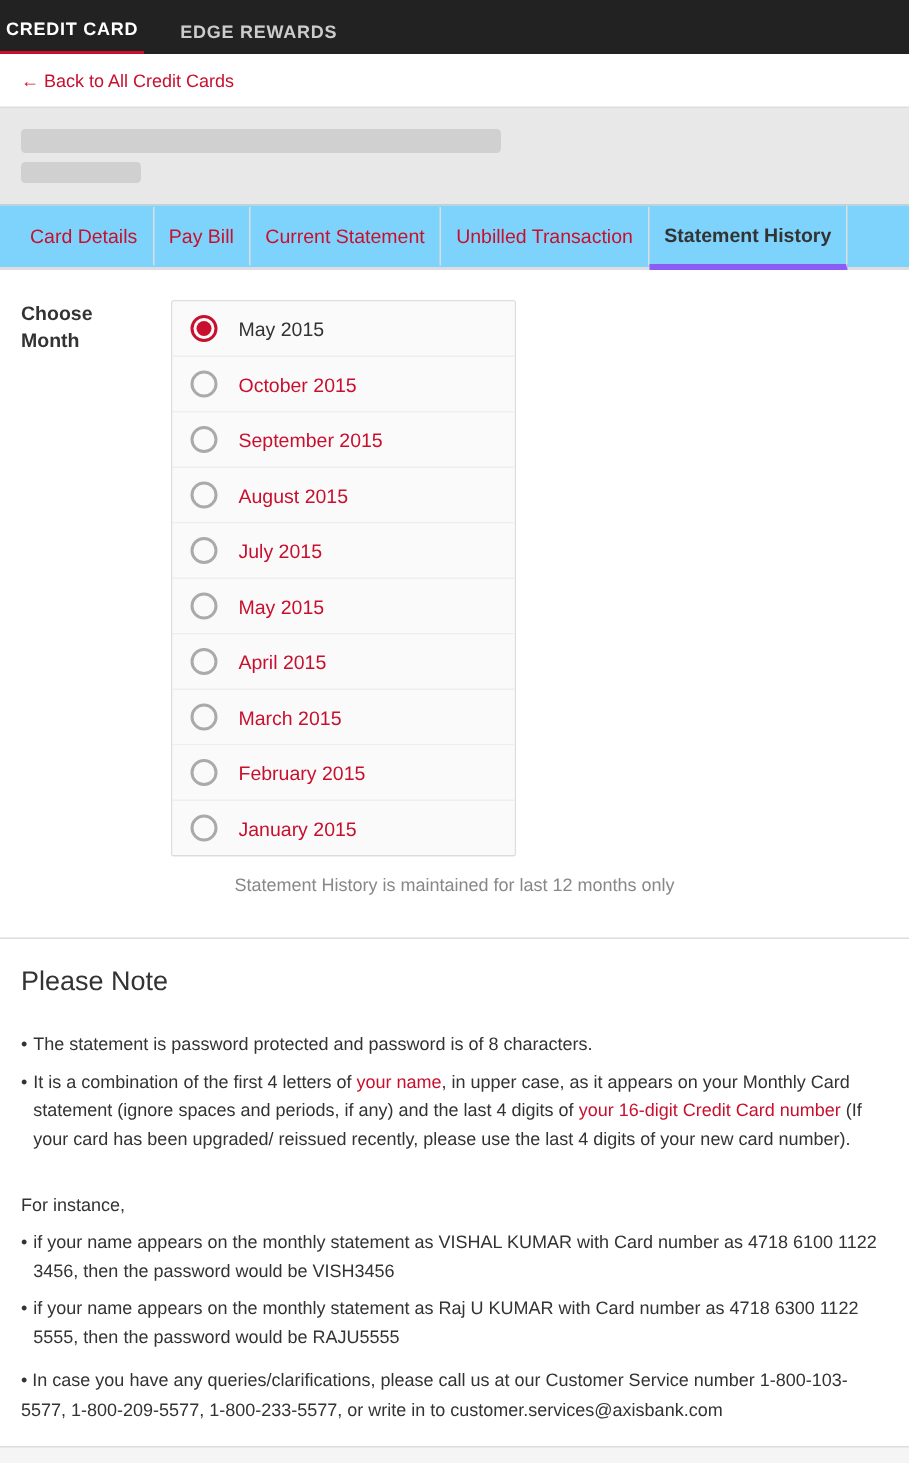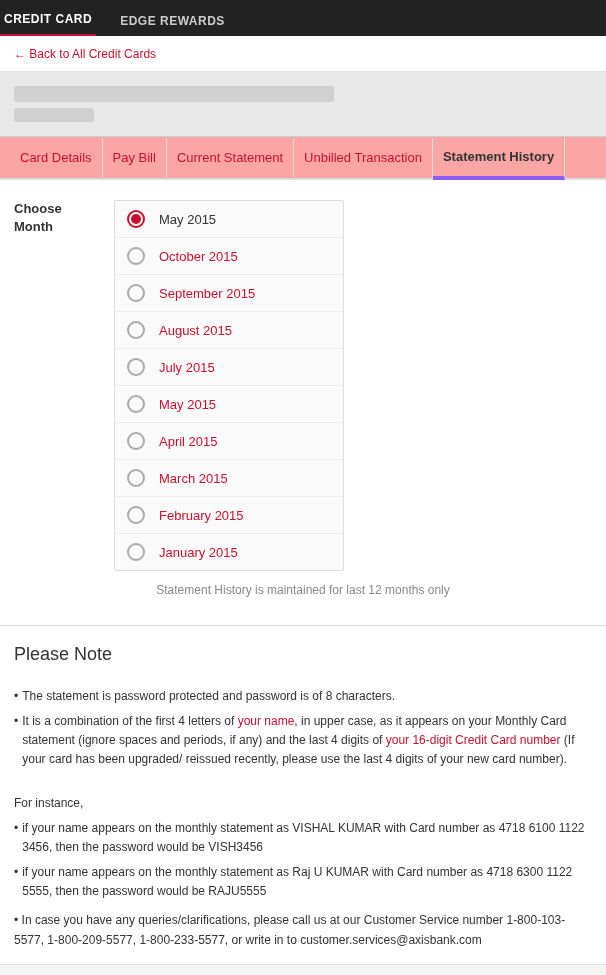--- a/index.html
+++ b/index.html
@@ -58,21 +58,21 @@
     }
     .card-info-blurred-small {
       background: #d0d0d0;
       height: 14px;
       width: 80px;
       border-radius: 3px;
     }
 
     
     .tabs-bar {
-      background: #fca5a5;
+      background: #7dd3fc;
       display: flex;
       align-items: center;
       border-bottom: 2px solid #ddd;
       padding: 0 10px;
     }
     .tab-item {
       font-size: 13px;
       padding: 12px 10px;
       cursor: pointer;
       color: #c8102e;

